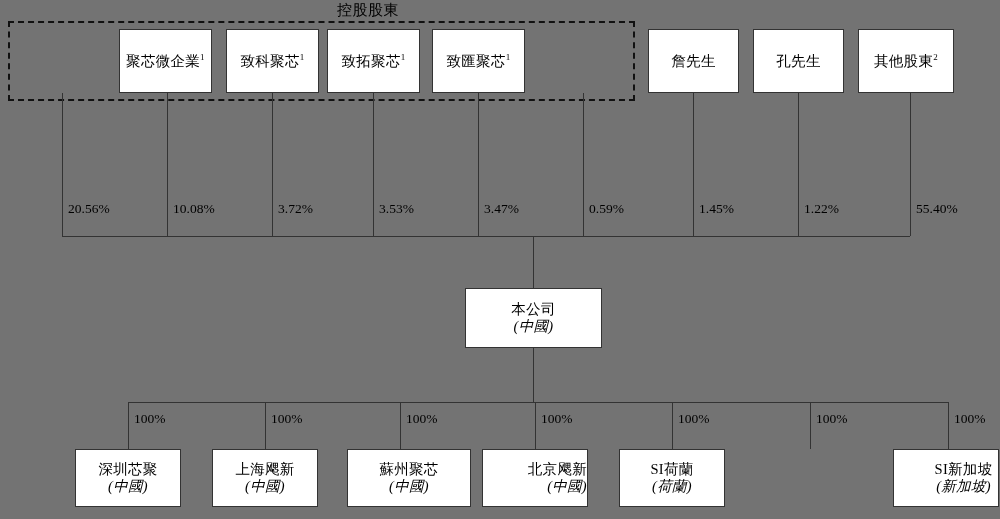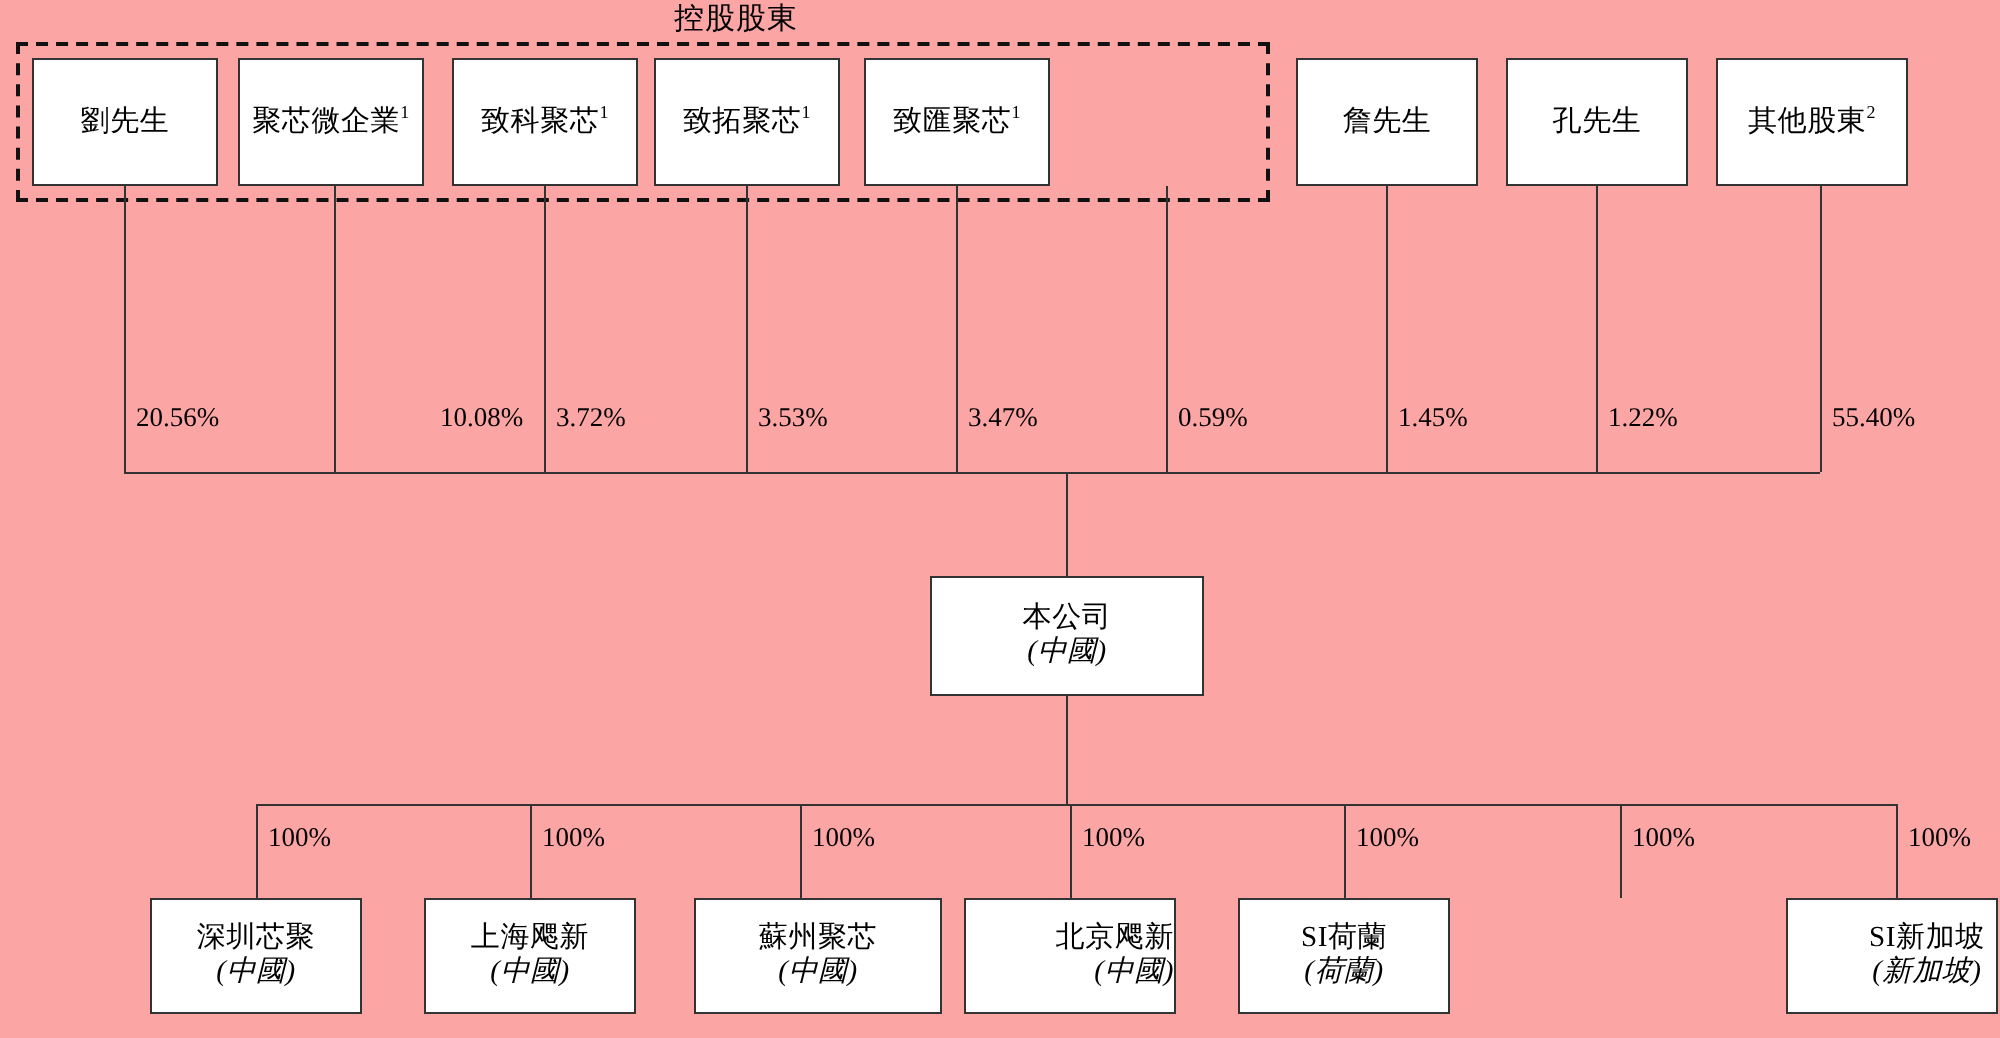--- a/index.html
+++ b/index.html
@@ -8,21 +8,21 @@
     background: #ffffff;
   }
   body {
     font-family: "Liberation Serif", "DejaVu Serif", serif;
     color: #000000;
   }
   #canvas {
     position: relative;
     width: 1000px;
     height: 519px;
-    background: #fca5a5;
+    background: #737373;
     overflow: hidden;
   }
 
   
   .group-title {
     position: absolute;
     font-size: 15px;
     line-height: 18px;
     white-space: nowrap;
     letter-spacing: 0.5px;
@@ -88,23 +88,20 @@
 </style>
 </head>
 <body>
 
 <div id="canvas">
 
   <div class="group-title" style="left:337px; top:1px;">控股股東</div>
 
   <div class="dashed-frame" style="left:8px; top:21px; width:627px; height:80px;"></div>
 
-  <div class="node" style="left:16px;  top:29px; width:93px; height:64px;">
-    <span class="name">劉先生</span>
-  </div>
 
   <div class="node" style="left:119px; top:29px; width:93px; height:64px;">
     <span class="name"><span>聚芯微企業</span><sup>1</sup></span>
   </div>
 
   <div class="node" style="left:226px; top:29px; width:93px; height:64px;">
     <span class="name"><span>致科聚芯</span><sup>1</sup></span>
   </div>
 
   <div class="node" style="left:327px; top:29px; width:93px; height:64px;">
@@ -132,21 +129,21 @@
   <div class="vline" style="left:167px; top:93px;  height:143px;"></div>
   <div class="vline" style="left:272px; top:93px;  height:143px;"></div>
   <div class="vline" style="left:373px; top:93px;  height:143px;"></div>
   <div class="vline" style="left:478px; top:93px;  height:143px;"></div>
   <div class="vline" style="left:583px; top:93px;  height:143px;"></div>
   <div class="vline" style="left:693px; top:93px;  height:143px;"></div>
   <div class="vline" style="left:798px; top:93px;  height:143px;"></div>
   <div class="vline" style="left:910px; top:93px;  height:143px;"></div>
 
   <div class="pct" style="left:68px;  top:201px;">20.56%</div>
-  <div class="pct" style="left:173px; top:201px;margin-left:47px;">10.08%</div>
+  <div class="pct" style="left:173px; top:201px;">10.08%</div>
   <div class="pct" style="left:278px; top:201px;">3.72%</div>
   <div class="pct" style="left:379px; top:201px;">3.53%</div>
   <div class="pct" style="left:484px; top:201px;">3.47%</div>
   <div class="pct" style="left:589px; top:201px;">0.59%</div>
   <div class="pct" style="left:699px; top:201px;">1.45%</div>
   <div class="pct" style="left:804px; top:201px;">1.22%</div>
   <div class="pct" style="left:916px; top:201px;">55.40%</div>
 
   <div class="hline" style="left:62px; top:236px; width:848px;"></div>
 

